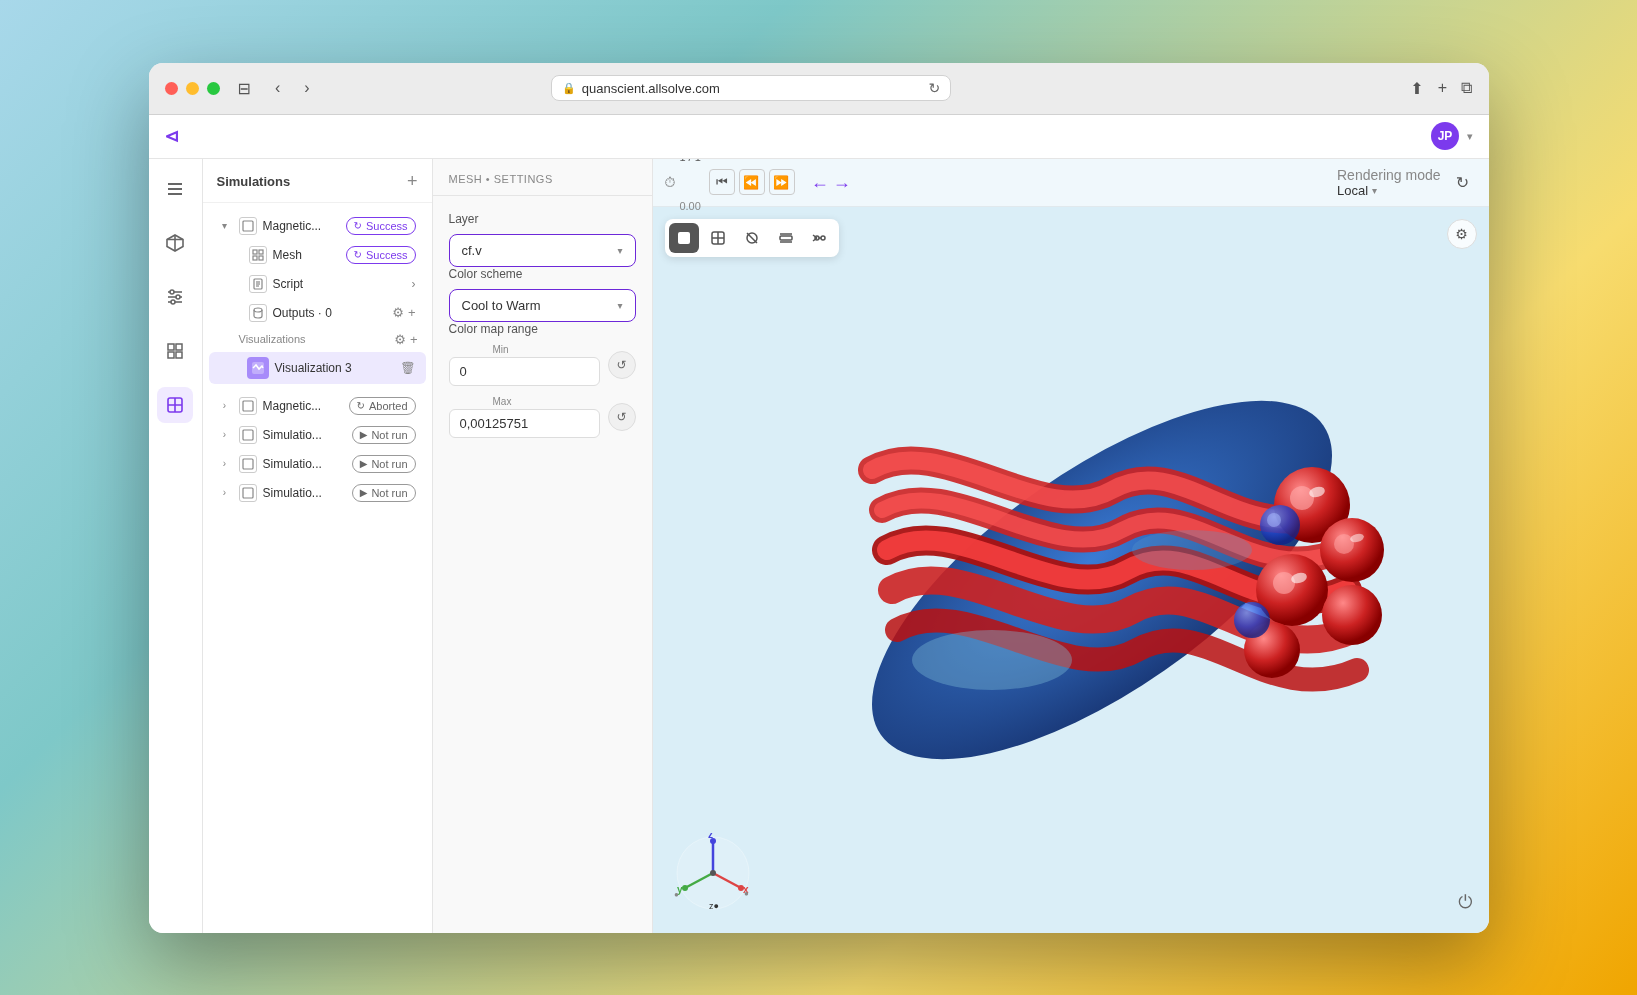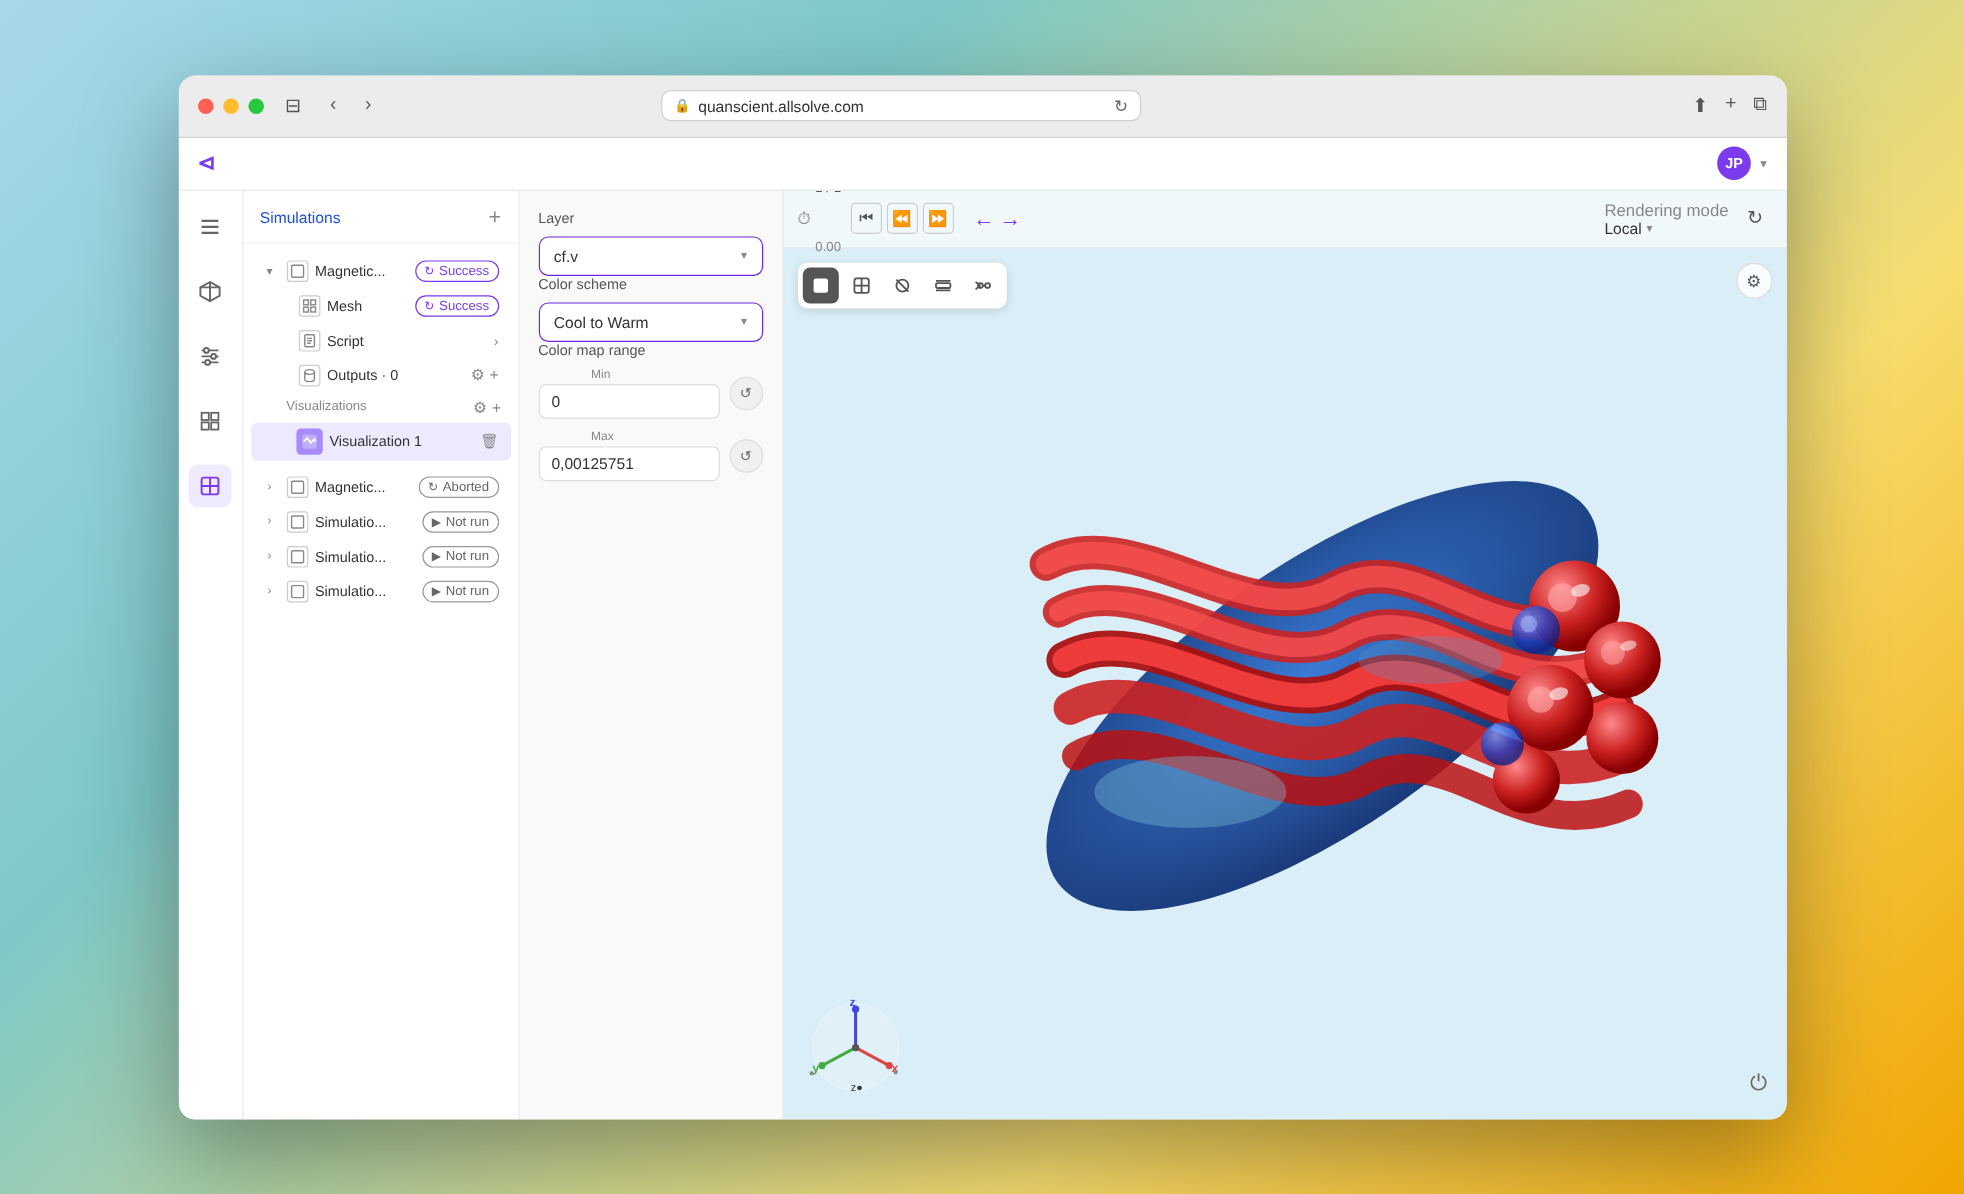--- a/index.html
+++ b/index.html
@@ -90,21 +90,21 @@
       border-right: 1px solid #e5e5e5;
       display: flex;
       flex-direction: column;
       overflow: hidden;
     }
     .sim-header {
       display: flex; align-items: center; justify-content: space-between;
       padding: 12px 14px 10px;
       border-bottom: 1px solid #f0f0f0;
     }
-    .sim-title { font-size: 13px; font-weight: 400; color: #1d4ed8; }
+    .sim-title { font-size: 13px; font-weight: 700; color: #404040; }
     .sim-add { background: none; border: none; font-size: 18px; color: #888; cursor: pointer; }
     .sim-list { flex: 1; overflow-y: auto; padding: 8px 0; }
     .sim-item {
       display: flex; align-items: center; padding: 5px 10px 5px 8px;
       gap: 6px; cursor: pointer; border-radius: 6px; margin: 1px 6px;
     }
     .sim-expand { width: 16px; height: 16px; display: flex; align-items: center; justify-content: center; color: #888; font-size: 10px; cursor: pointer; flex-shrink: 0; }
     .sim-icon { width: 18px; height: 18px; border: 1.5px solid #ccc; border-radius: 3px; display: flex; align-items: center; justify-content: center; flex-shrink: 0; color: #888; font-size: 10px; }
     .sim-name { font-size: 12px; color: #333; flex: 1; white-space: nowrap; overflow: hidden; text-overflow: ellipsis; }
     .badge {
@@ -416,21 +416,21 @@
               <button style="background:none;border:none;cursor:pointer;color:#888;font-size:13px;">+</button>
             </div>
           </div>
           <div class="viz-item">
             <div class="viz-icon">
               <svg width="14" height="14" viewBox="0 0 14 14" fill="none">
                 <rect x="1" y="1" width="12" height="12" rx="2" fill="white" fill-opacity="0.3"></rect>
                 <path d="M2 7L5 4L8 8L11 5L12 7" stroke="white" stroke-width="1.5" fill="none"></path>
               </svg>
             </div>
-            <span class="viz-name">Visualization 1</span>
+            <span class="viz-name">Visualization 3</span>
             <button class="viz-delete">🗑</button>
           </div>
         </div>
 
         <div class="sim-item" style="margin-top:8px;">
           <span class="sim-expand">›</span>
           <div class="sim-icon">
             <svg width="12" height="12" viewBox="0 0 12 12" fill="none" stroke="currentColor" stroke-width="1.2">
               <rect x="1" y="1" width="10" height="10" rx="1"></rect>
             </svg>
@@ -481,20 +481,23 @@
           <span class="badge badge-notrun">
             <span style="font-size:10px;">▶</span>
             Not run
           </span>
         </div>
 
       </div>
     </div>
 
     <div class="settings-panel">
+      <div class="settings-header">
+        <div class="settings-breadcrumb">MESH • SETTINGS</div>
+      </div>
       <div class="settings-body">
 
         <div class="field-group">
           <div class="field-label">Layer</div>
           <div class="select-field">
             <span>cf.v</span>
             <span class="chevron">▾</span>
           </div>
         </div>
 

